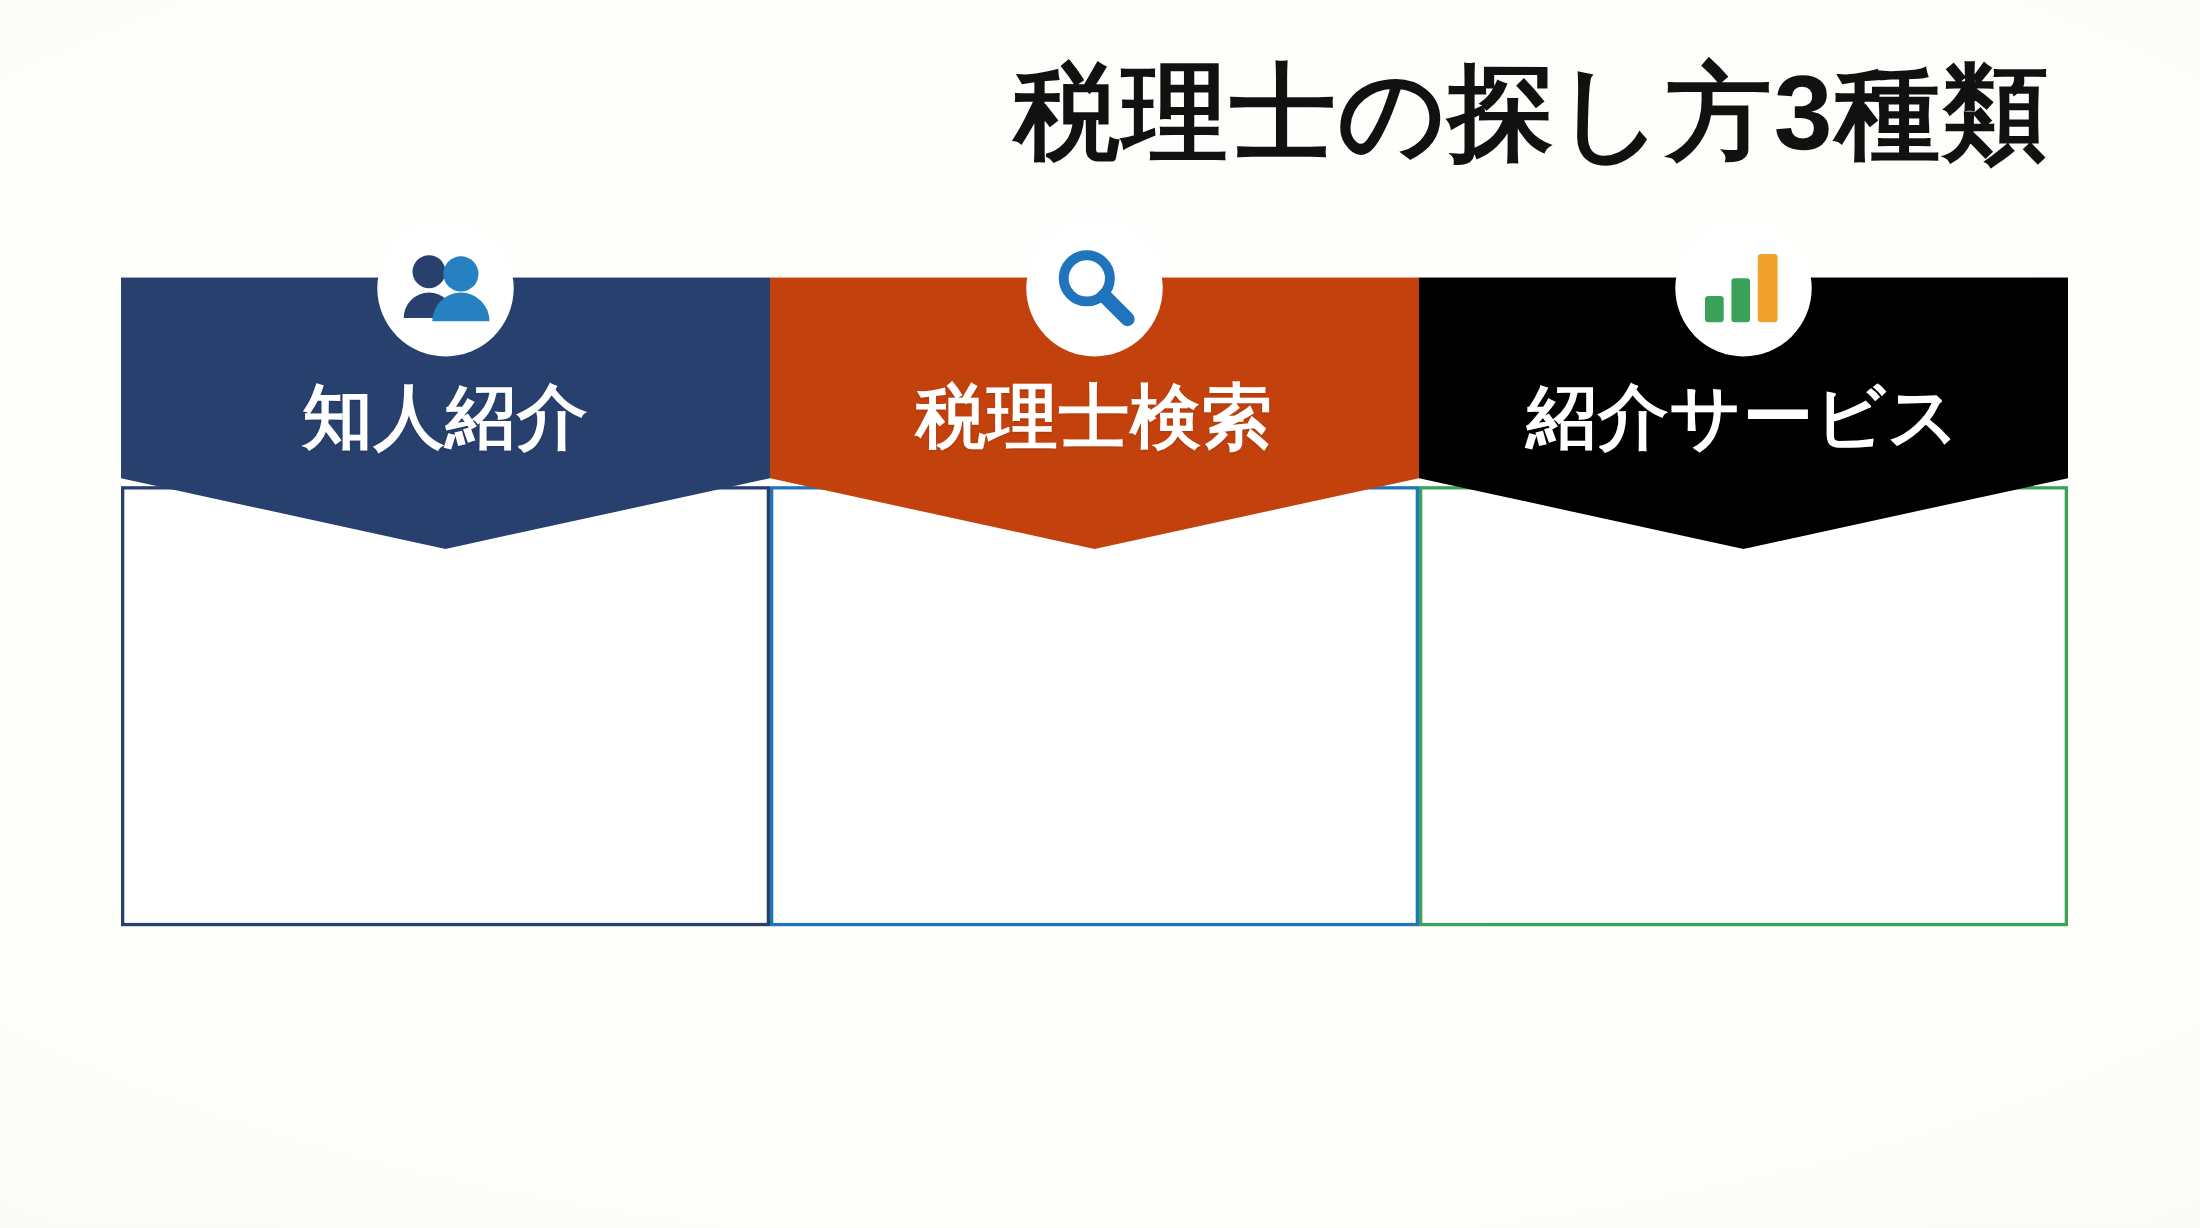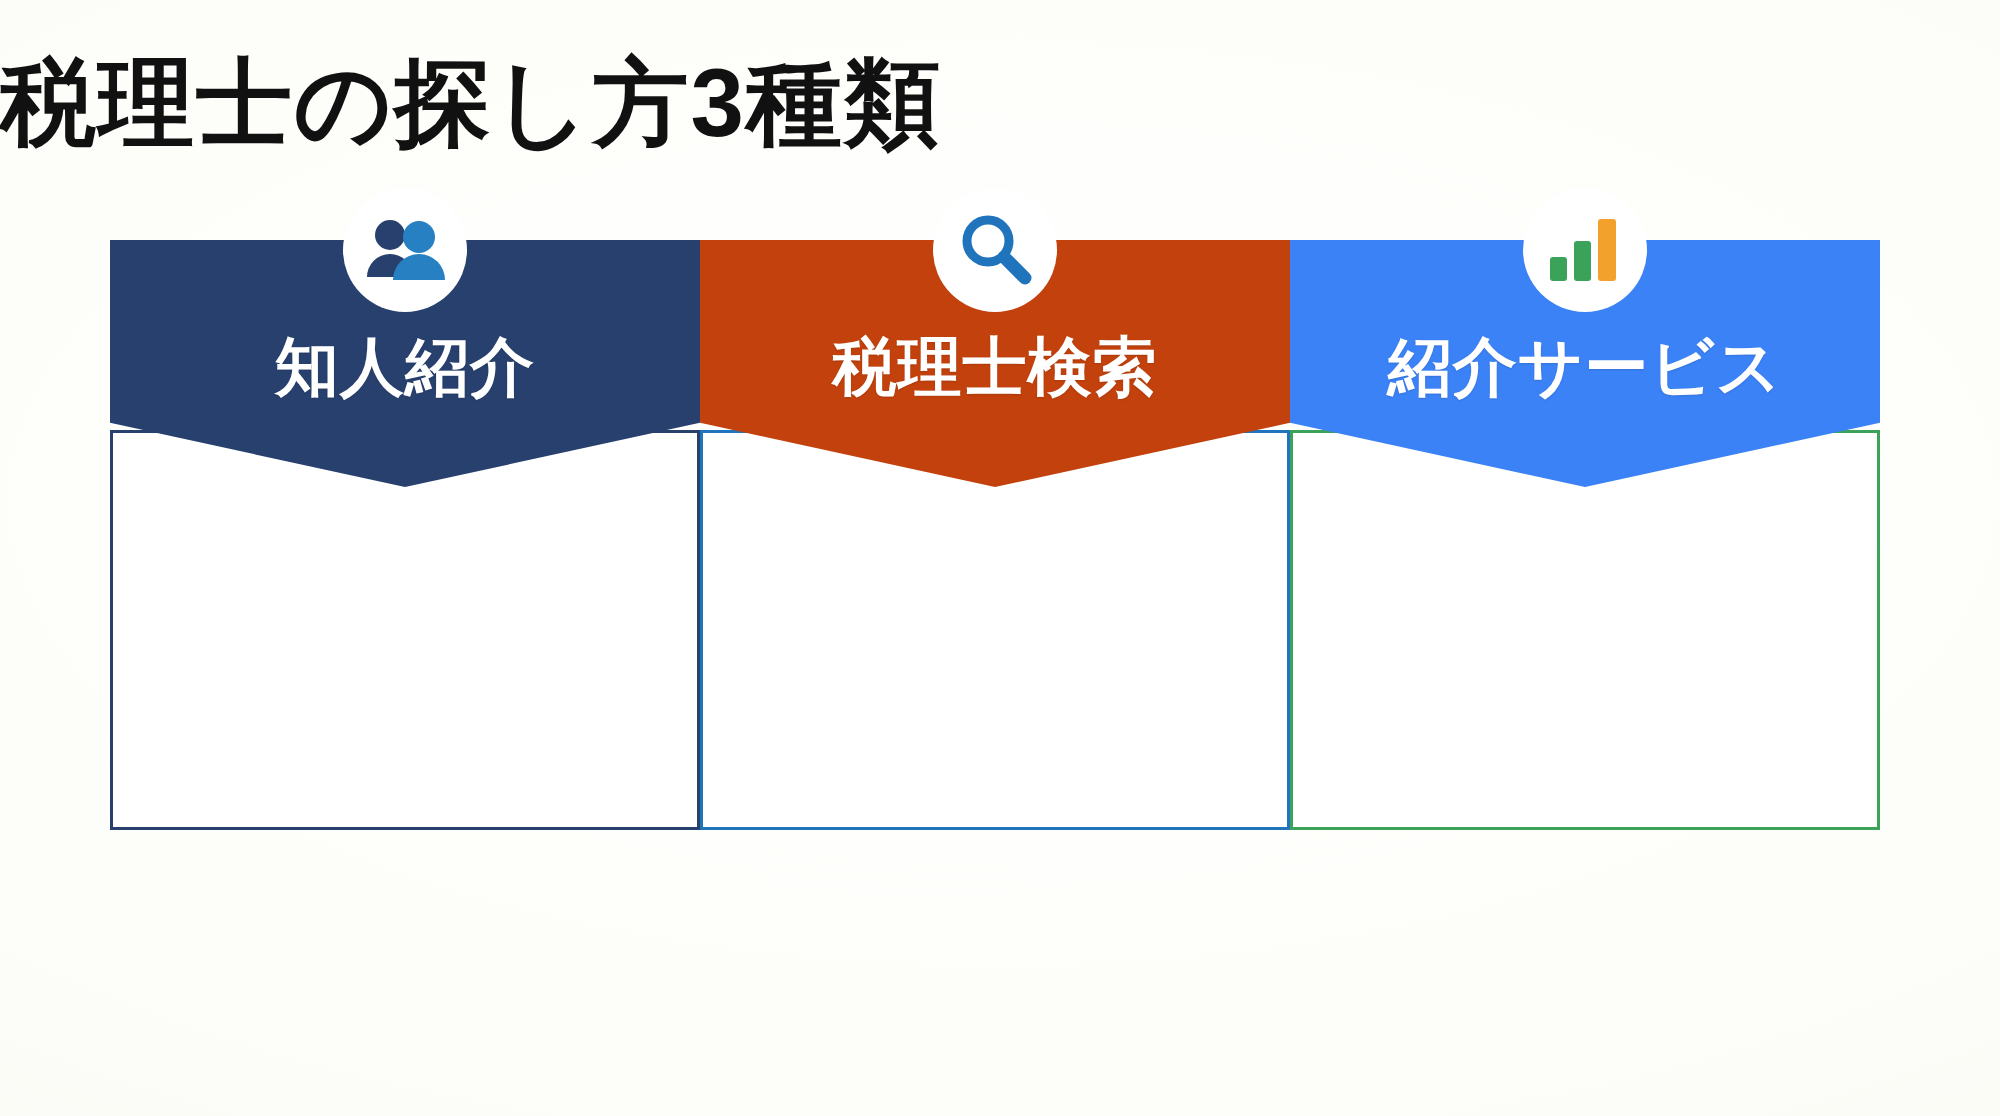--- a/index.html
+++ b/index.html
@@ -15,32 +15,32 @@
     position:absolute;inset:0;
     background:
       radial-gradient(ellipse 120% 100% at 50% 45%, #ffffff 0%, #fdfdf9 55%, #f7f7f1 100%);
     pointer-events:none;
   }
   .stage{position:absolute;inset:0;}
 
   .title{
     position:absolute;
     top:48px;left:0;width:1864px;
-    text-align:left;
+    text-align:right;
     font-size:96px;
     font-weight:bold;
     letter-spacing:2px;
     color:#111111;
     line-height:1.15;
     white-space:nowrap;
   }
 
   .cards{
     position:absolute;
-    top:240px;left:110px;
+    top:252px;left:110px;
     width:1884px;
     display:flex;
   }
 
   .card{
     position:relative;
     width:590px;
   }
 
   
@@ -138,21 +138,21 @@
 
   
   .c1 .head{background:#27406e;}
   .c1 .body{border-color:#27406e;}
   .c1 .divider{background:#27406e;}
 
   .c2 .head{background:#c2410c;}
   .c2 .body{border-color:#1f74bb;}
   .c2 .divider{background:#1f74bb;}
 
-  .c3 .head{background:#3b82f6;}
+  .c3 .head{background:#000000;}
   .c3 .body{border-color:#3ba359;}
   .c3 .divider{background:#3ba359;}
 </style>
 </head>
 <body>
 
 <div class="paper"></div>
 
 <div class="stage">
 

